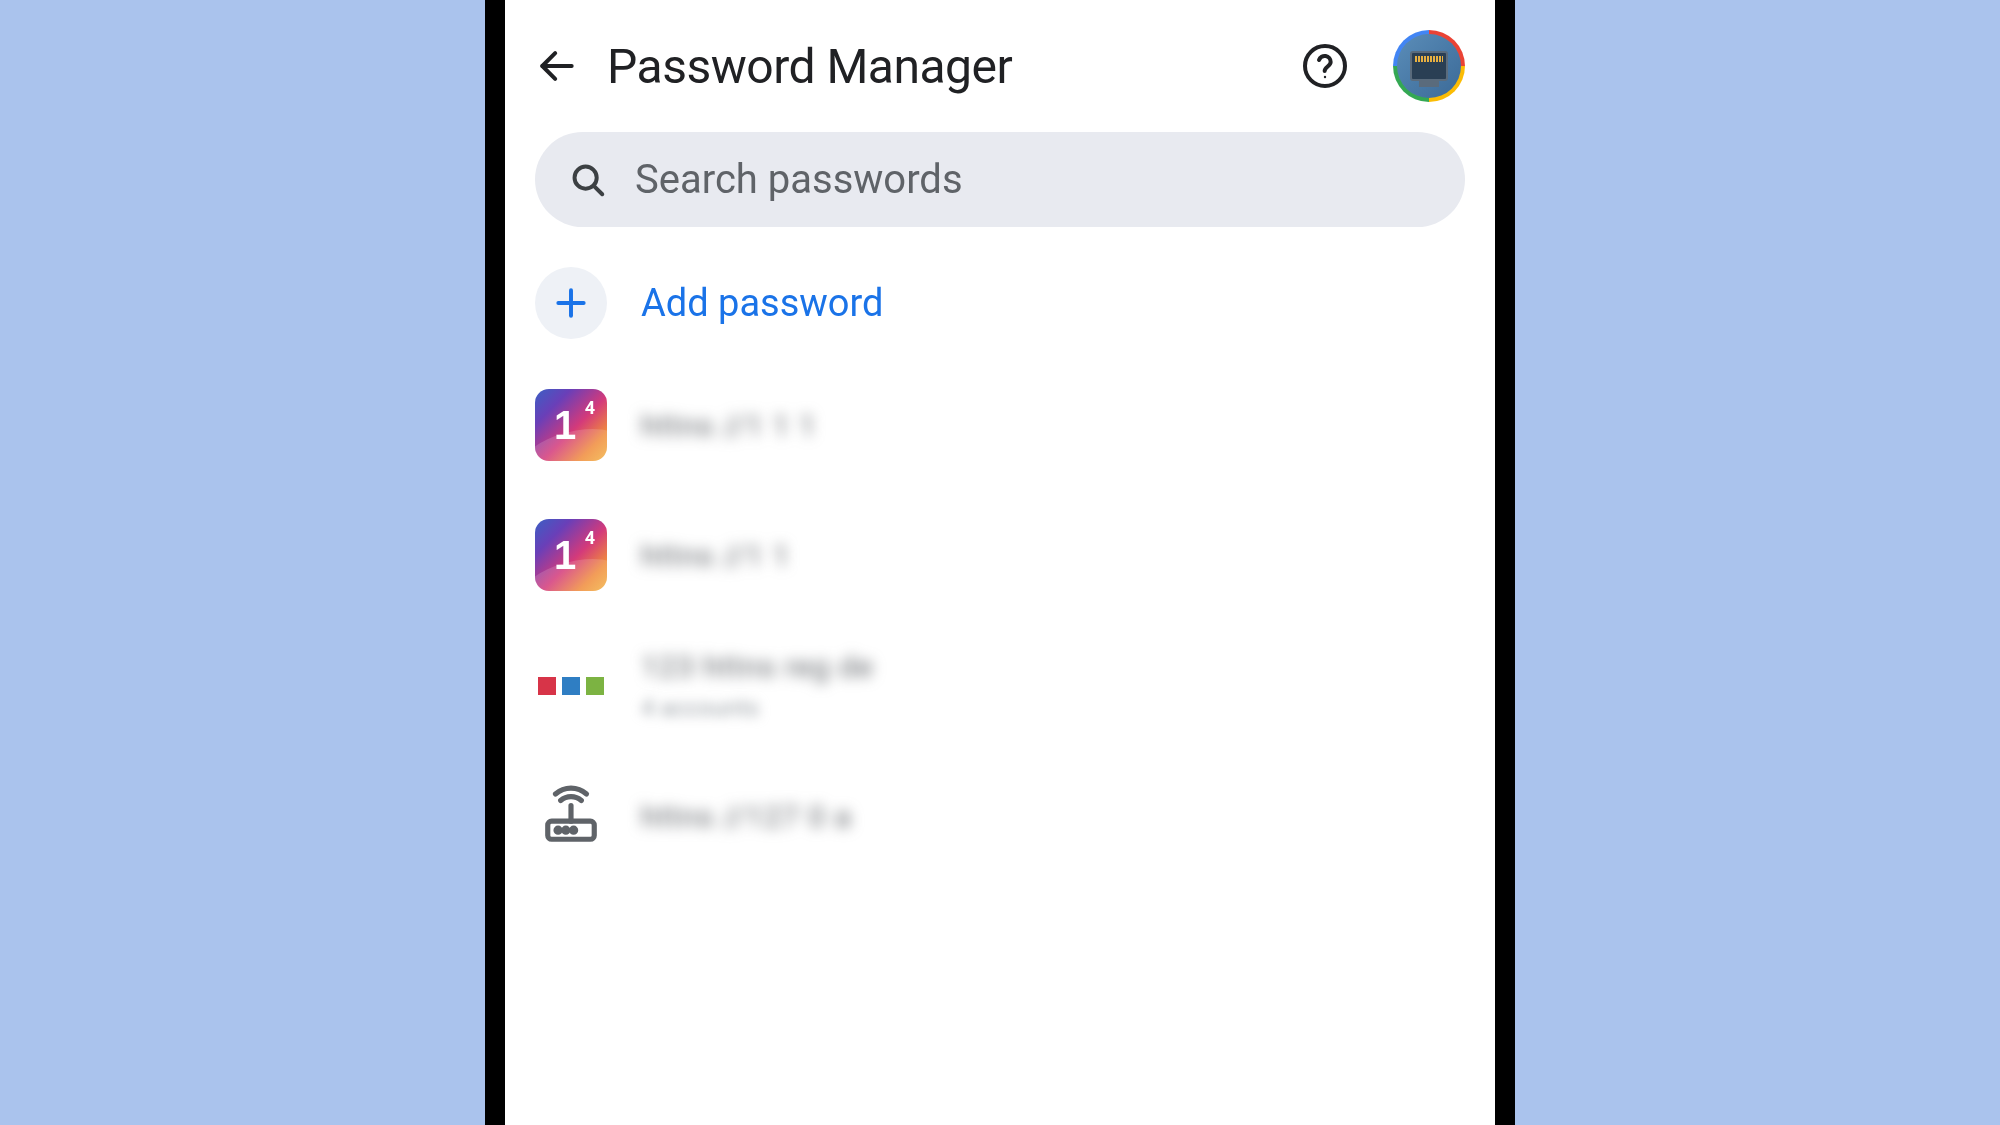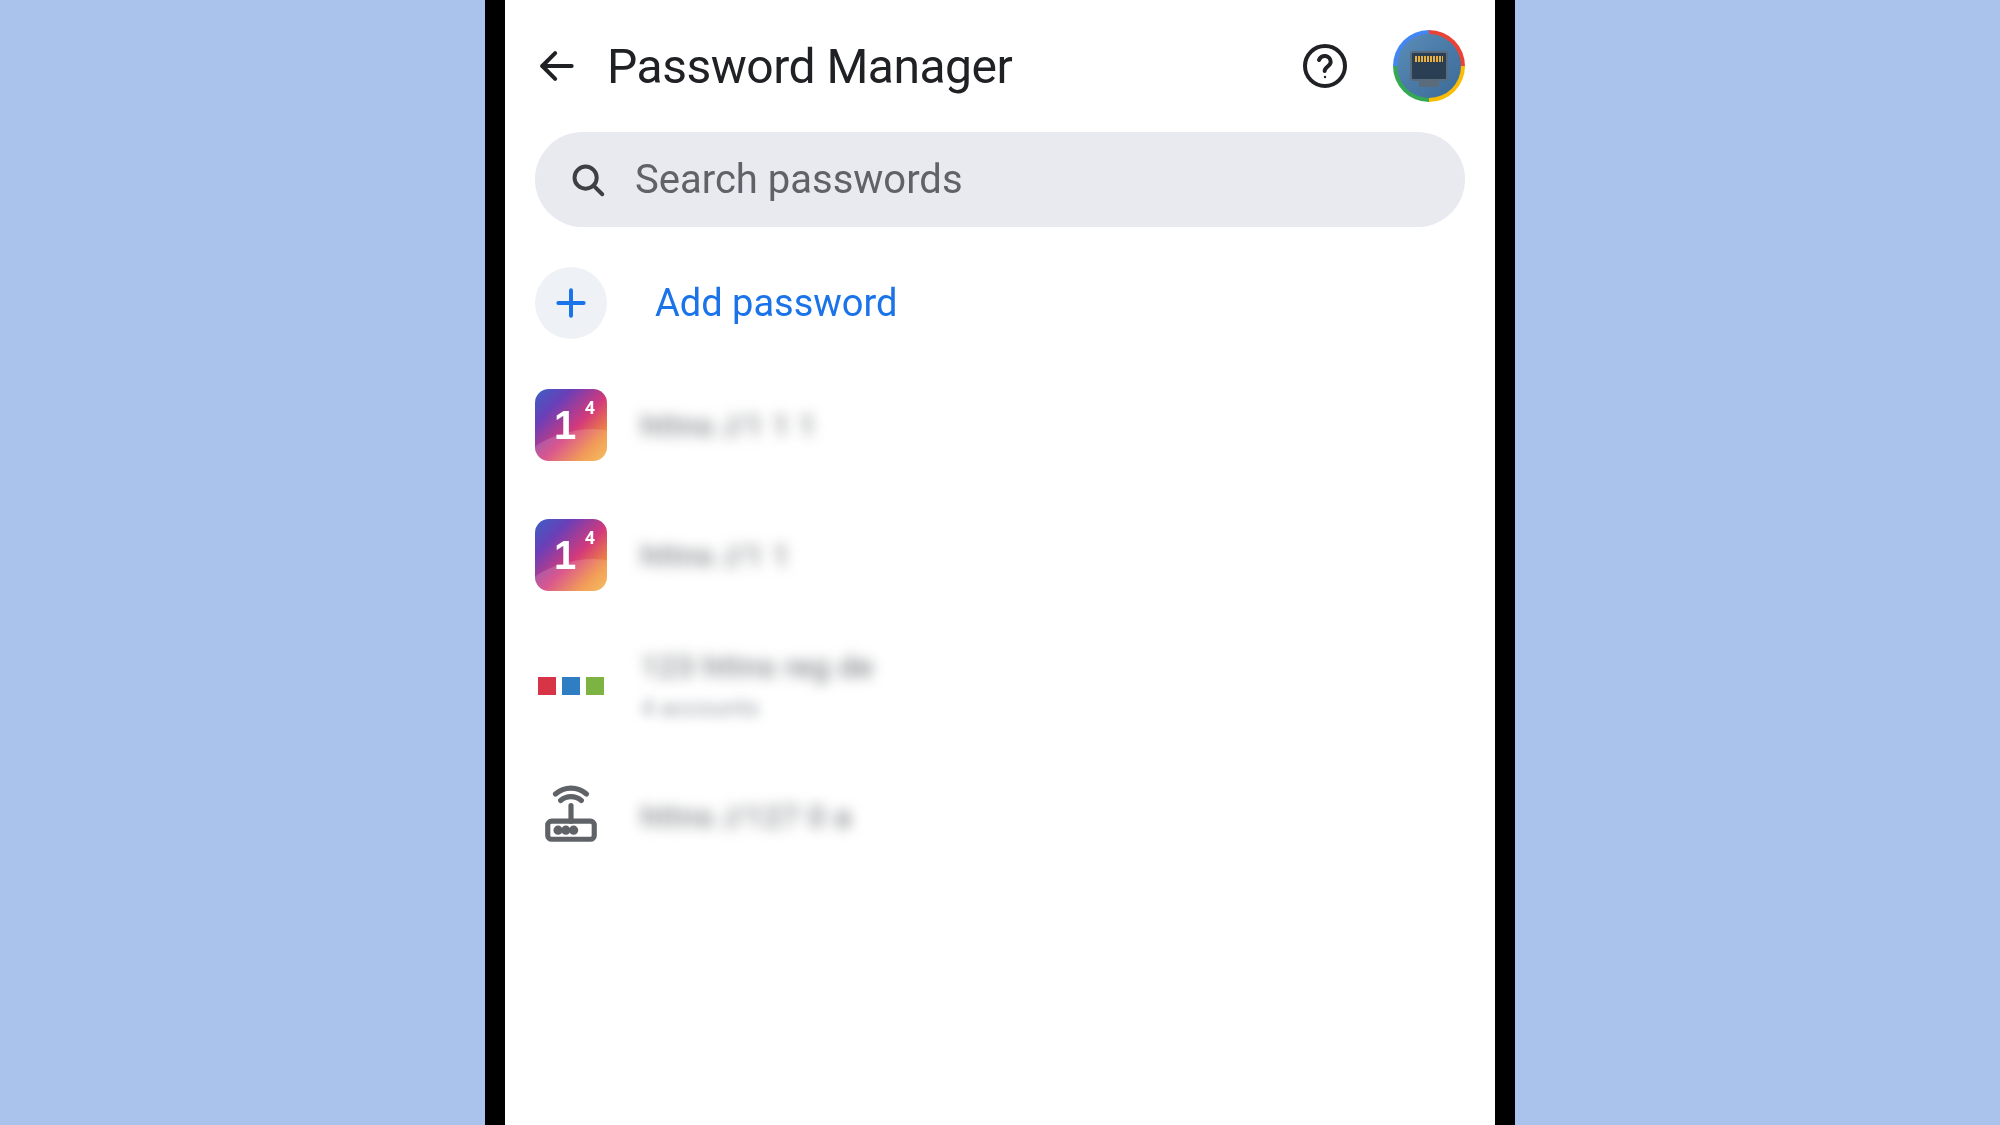--- a/index.html
+++ b/index.html
@@ -151,21 +151,21 @@
     
     .search-placeholder {
       font-size: 40px;
       color: #5f6368;
       font-weight: 400;
     }
     
     .add-password {
       display: flex;
       align-items: center;
-      gap: 48px;
+      gap: 34px;
       cursor: pointer;
       padding: 4px 0;
       margin-bottom: 46px;
     }
     
     .plus-circle {
       width: 72px;
       height: 72px;
       border-radius: 50%;
       background: #eef1f6;

